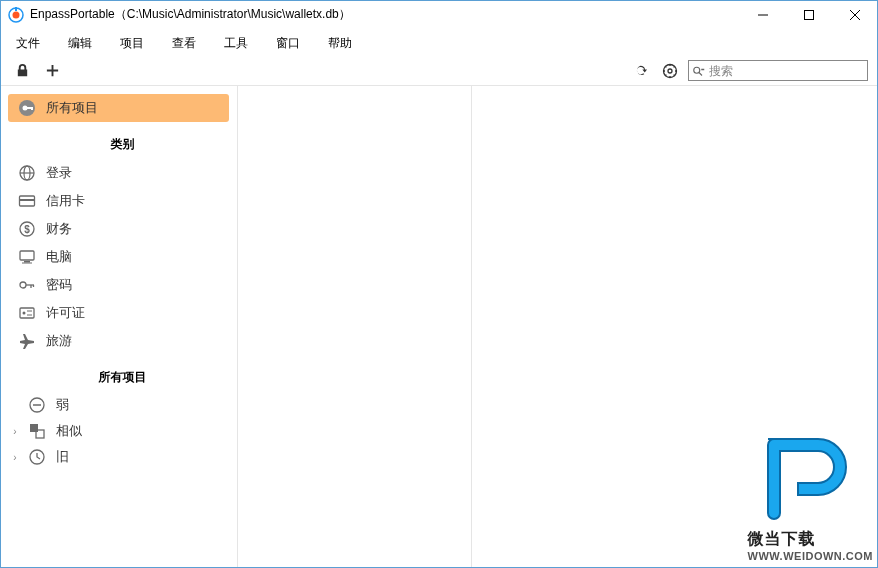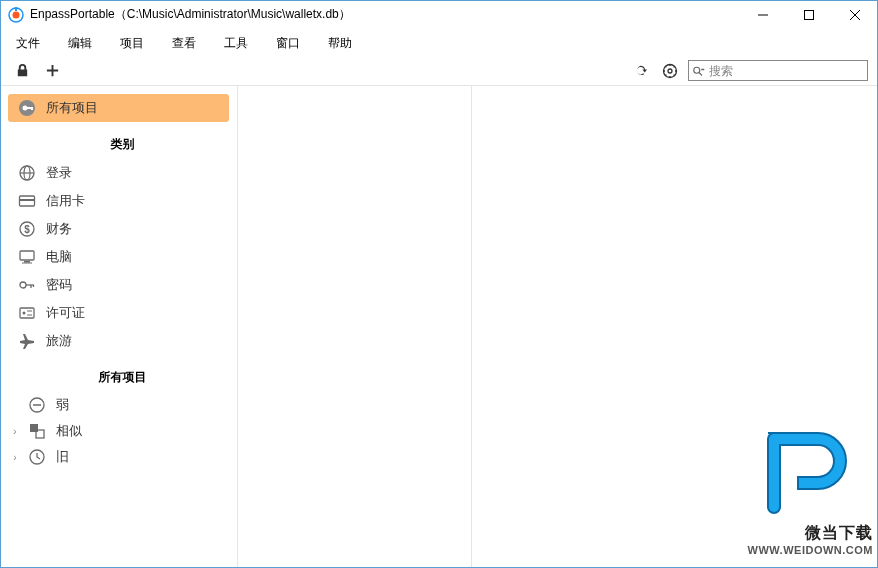--- a/index.html
+++ b/index.html
@@ -26,21 +26,21 @@
 .nav-item.selected .nav-icon { color: #fff; }
 .nav-item .nav-label { font-size: 13px; color: #333; }
 .section-header { font-size: 12px; font-weight: bold; color: #000; padding: 14px 10px 6px 10px; text-align: center; }
 .audit-row { height: 26px; display: flex; align-items: center; padding: 0 10px; margin-left: -8px; cursor: default; }
 .audit-row .expand { width: 10px; text-align: center; color: #888; font-size: 10px; margin-right: 4px; visibility: hidden; }
 .audit-row.has-expand .expand { visibility: visible; }
 .audit-row .nav-icon { width: 18px; height: 18px; margin: 0 10px 0 4px; color: #6a6a6a; display: flex; align-items: center; justify-content: center; }
 .audit-row .nav-label { font-size: 13px; color: #333; }
 .middle-pane { width: 234px; border-right: 1px solid #e5e5e5; }
 .right-pane { flex: 1; position: relative; }
-.watermark { position: absolute; right: 5px; bottom: 12px; text-align: right; margin-left: 44px; }
+.watermark { position: absolute; right: 5px; bottom: 6px; text-align: left; margin-left: 44px; }
 .watermark .wm-text { font-size: 16px; font-weight: bold; color: #222; letter-spacing: 1px; }
 .watermark .wm-url { font-size: 11px; color: #555; letter-spacing: 0.5px; font-weight: bold; }
 .outer-border { position: absolute; inset: 0; border: 1px solid #5a9fd4; pointer-events: none; }
 svg { display: block; }
 </style>
 </head>
 <body>
 
 <div class="titlebar">
   <span class="app-icon">

